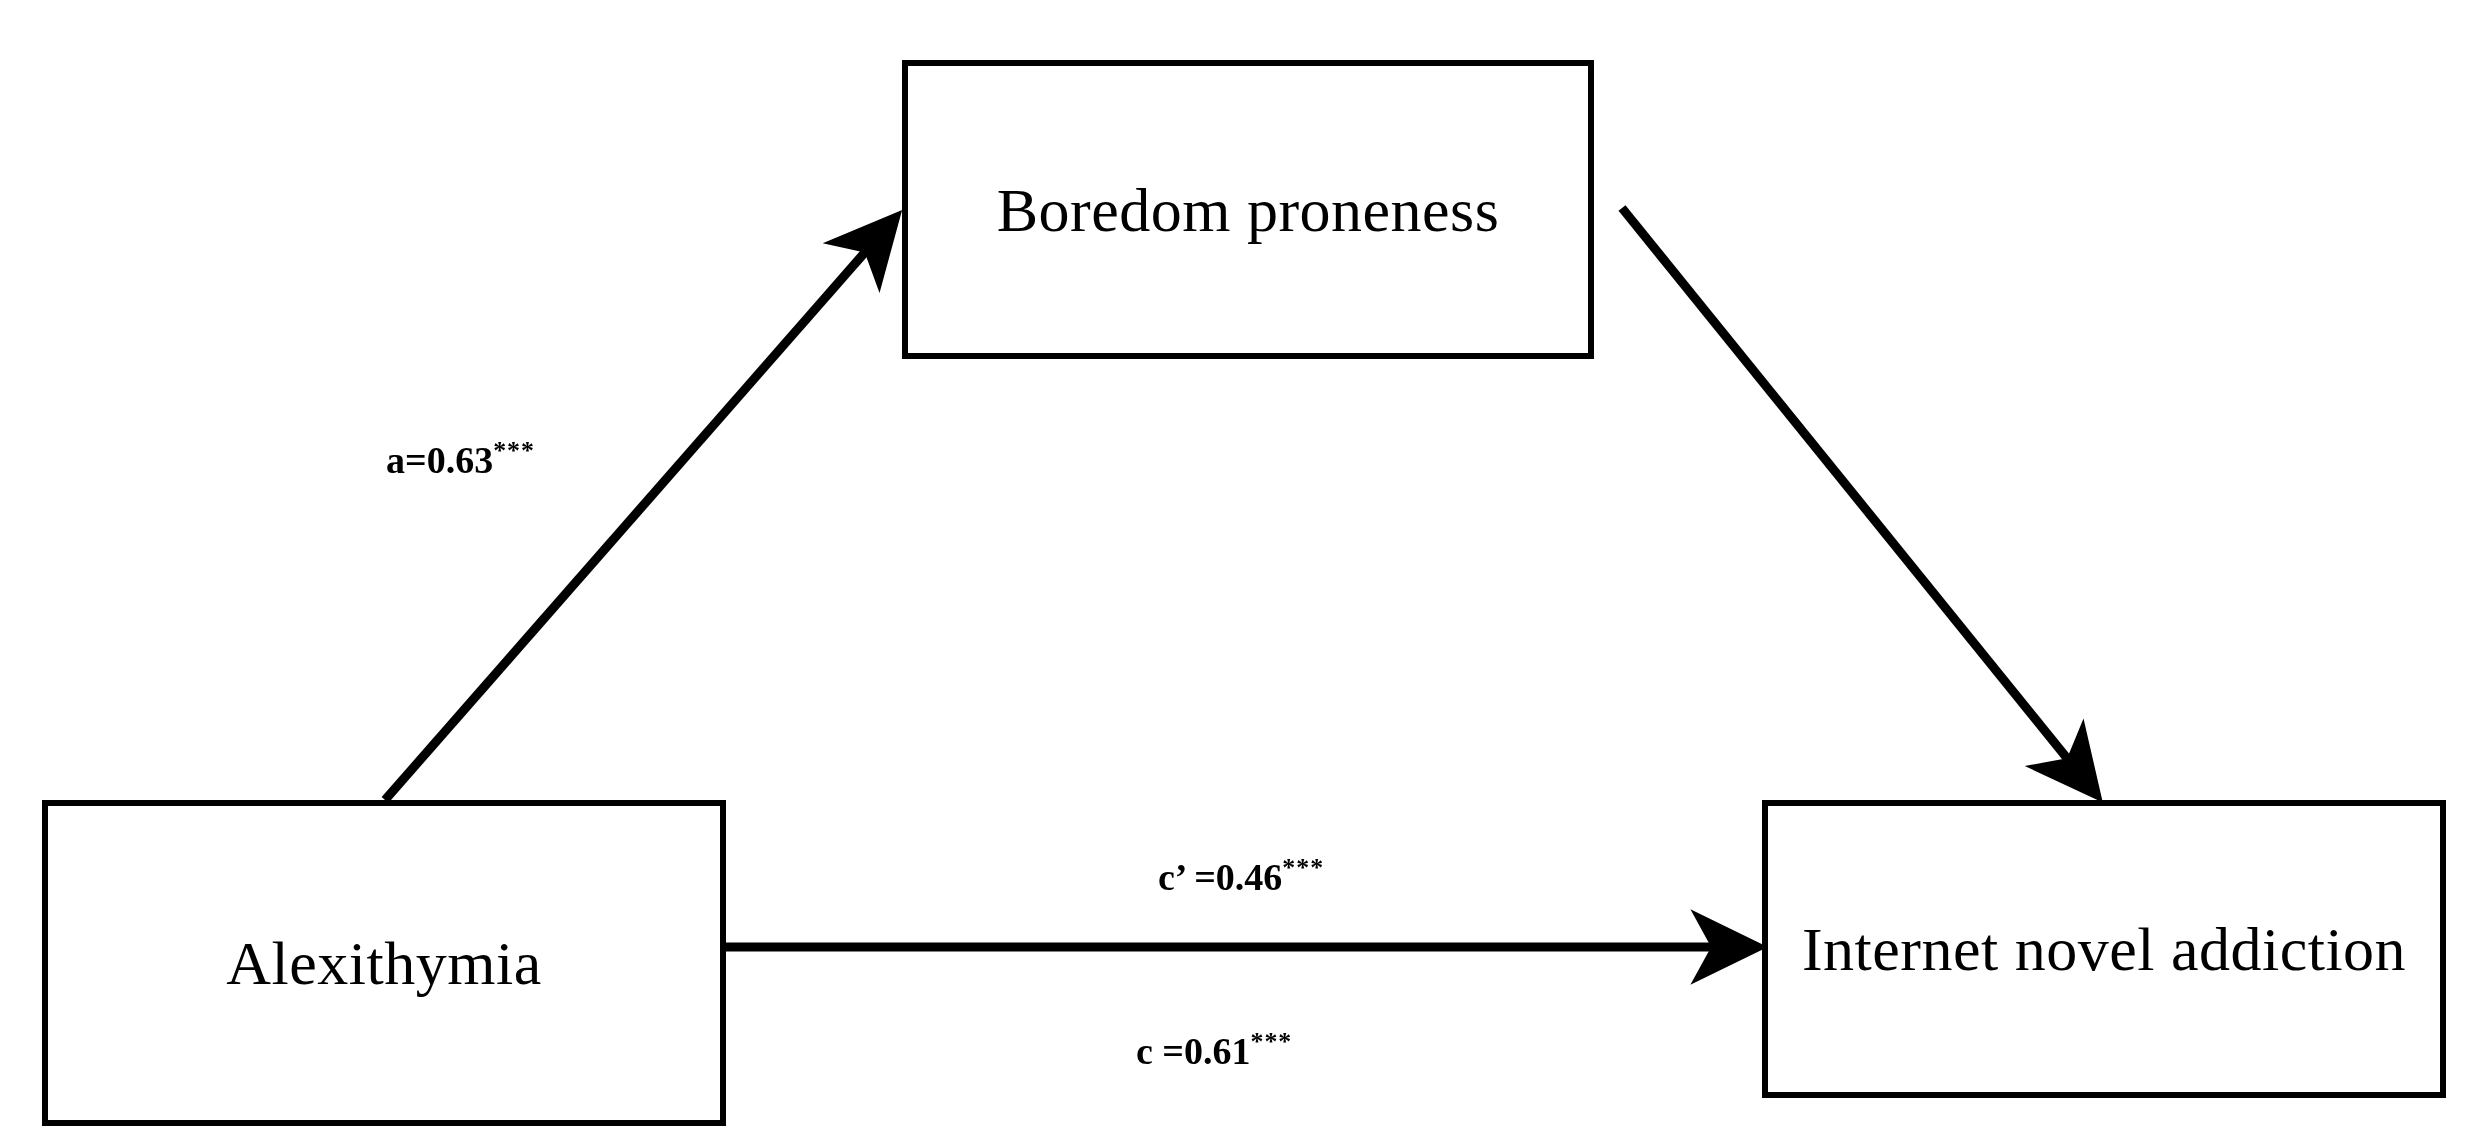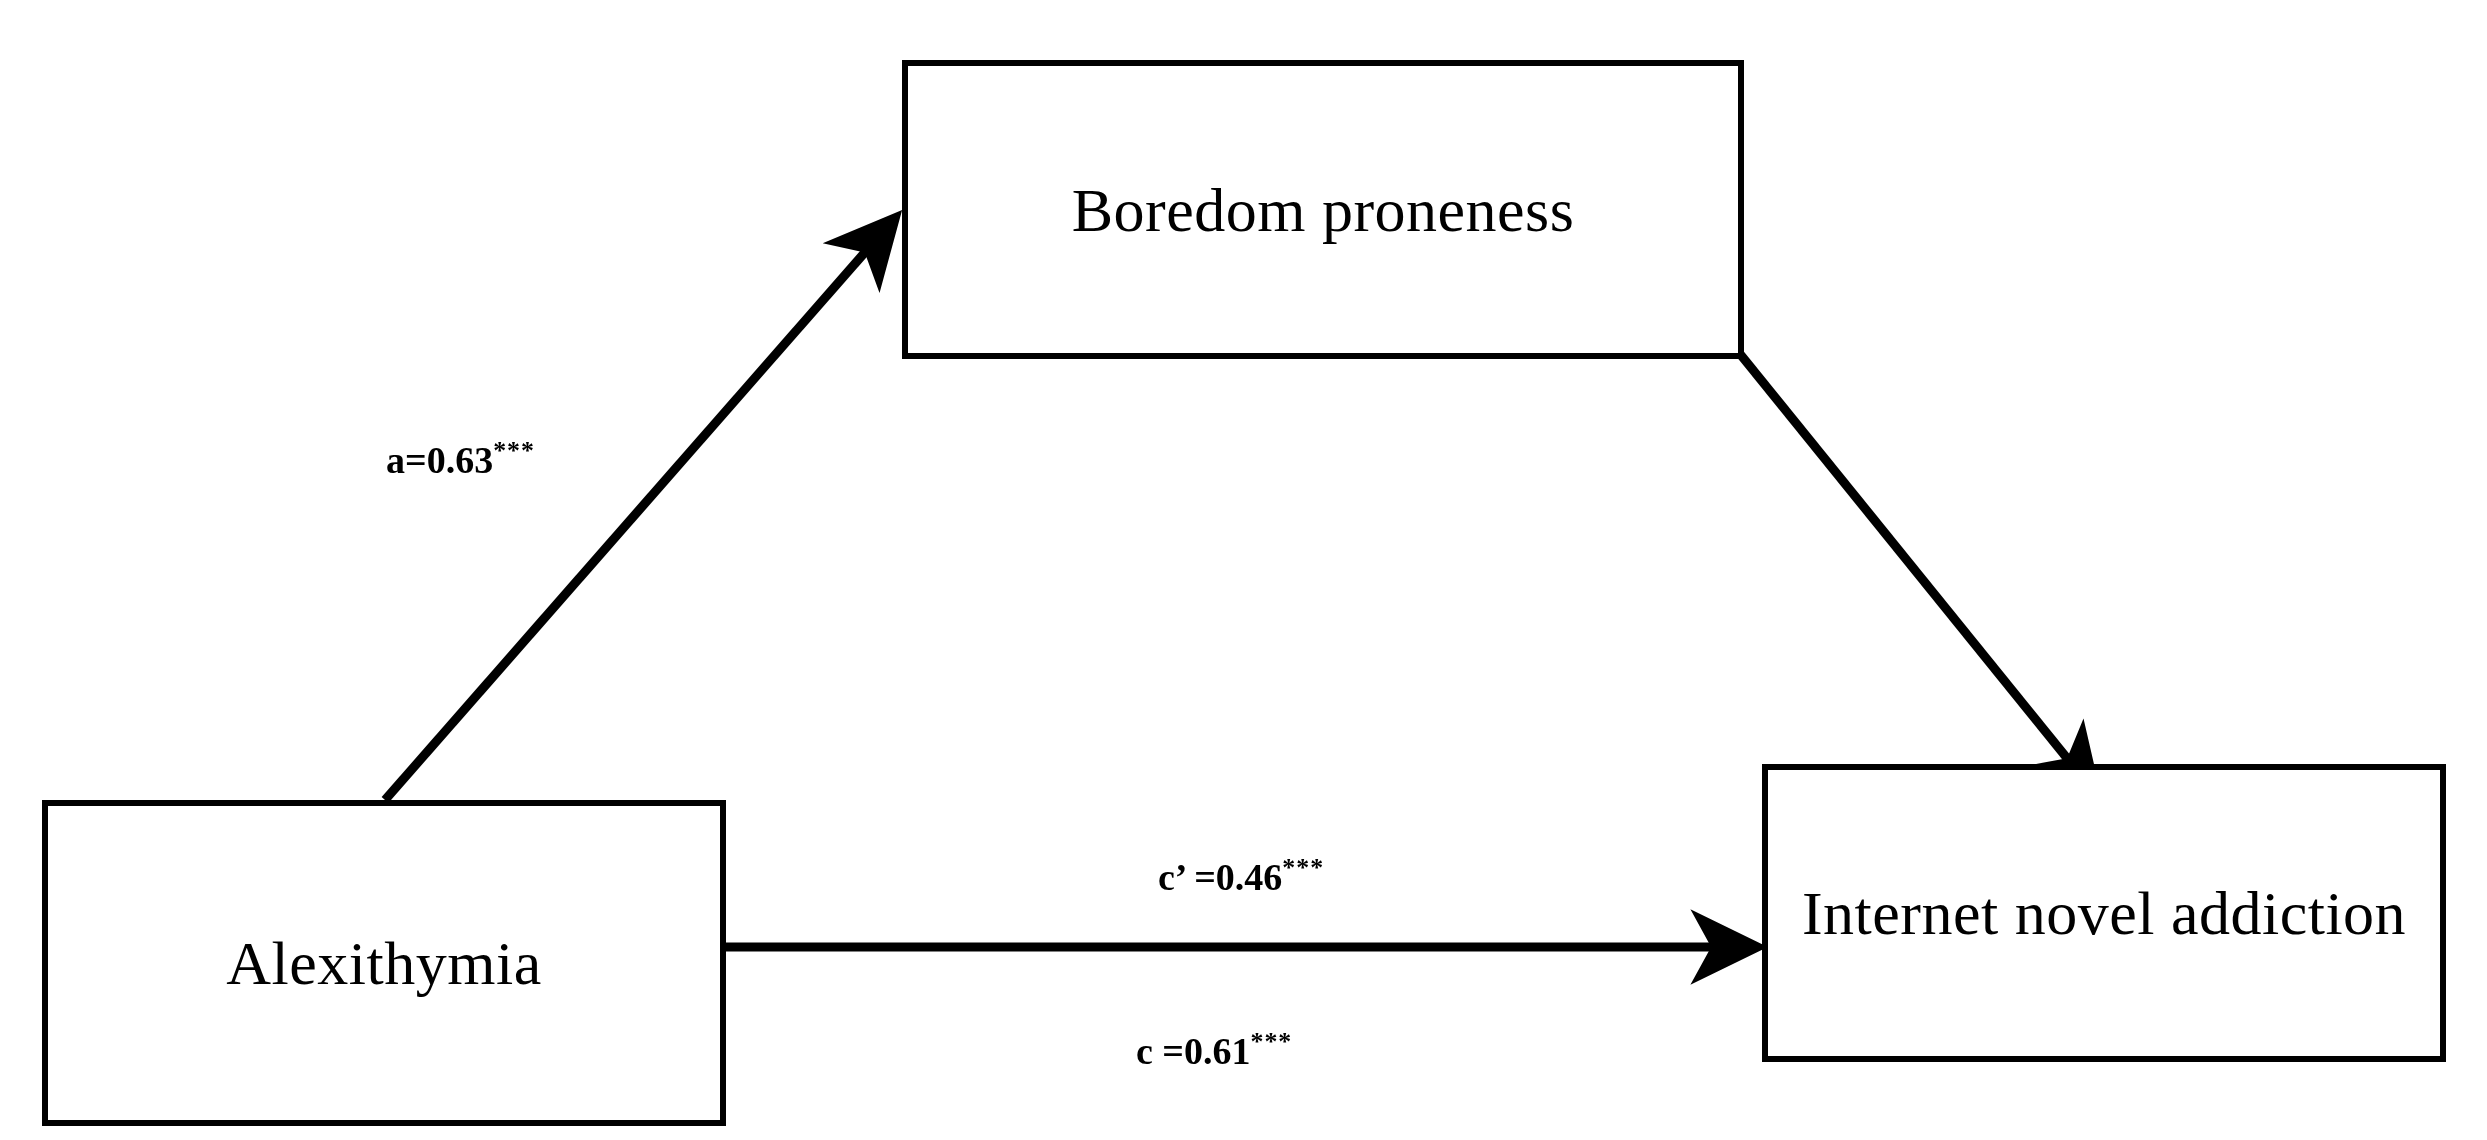--- a/index.html
+++ b/index.html
@@ -37,32 +37,32 @@
   .node-label {
     font-size: 62px;
     line-height: 1;
     letter-spacing: 0.5px;
     white-space: nowrap;
     color: #000000;
   }
   #node-mediator {
     left: 902px;
     top: 60px;
-    width: 842px;
+    width: 692px;
     height: 299px;
   }
   #node-predictor {
     left: 42px;
     top: 800px;
     width: 684px;
     height: 326px;
   }
   #node-outcome {
     left: 1762px;
-    top: 764px;
+    top: 800px;
     width: 684px;
     height: 298px;
   }
   .path-label {
     position: absolute;
     white-space: nowrap;
     font-size: 38px;
     line-height: 1;
     color: #000000;
     font-weight: bold;

